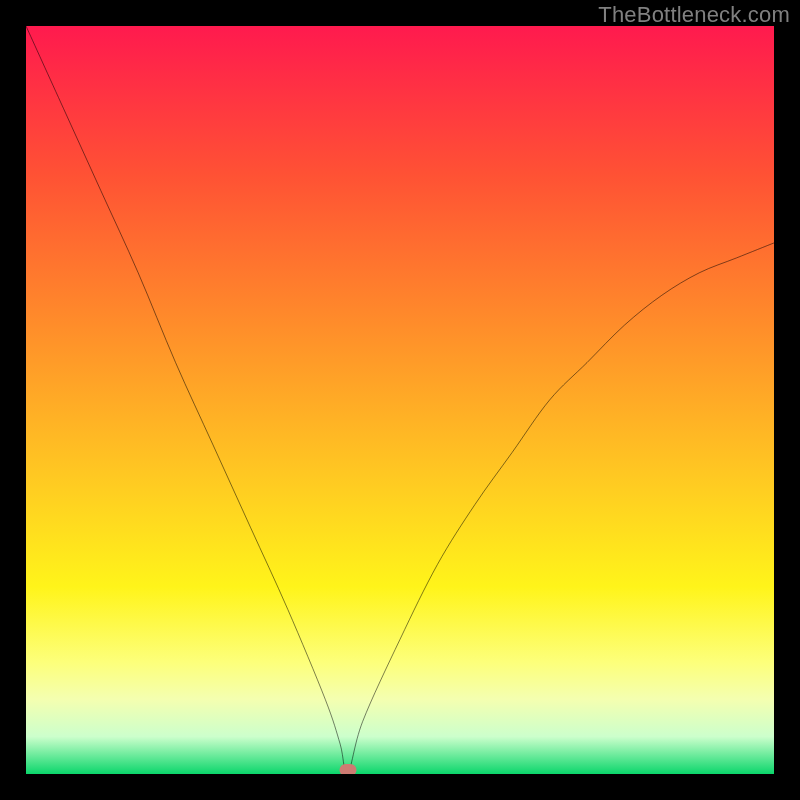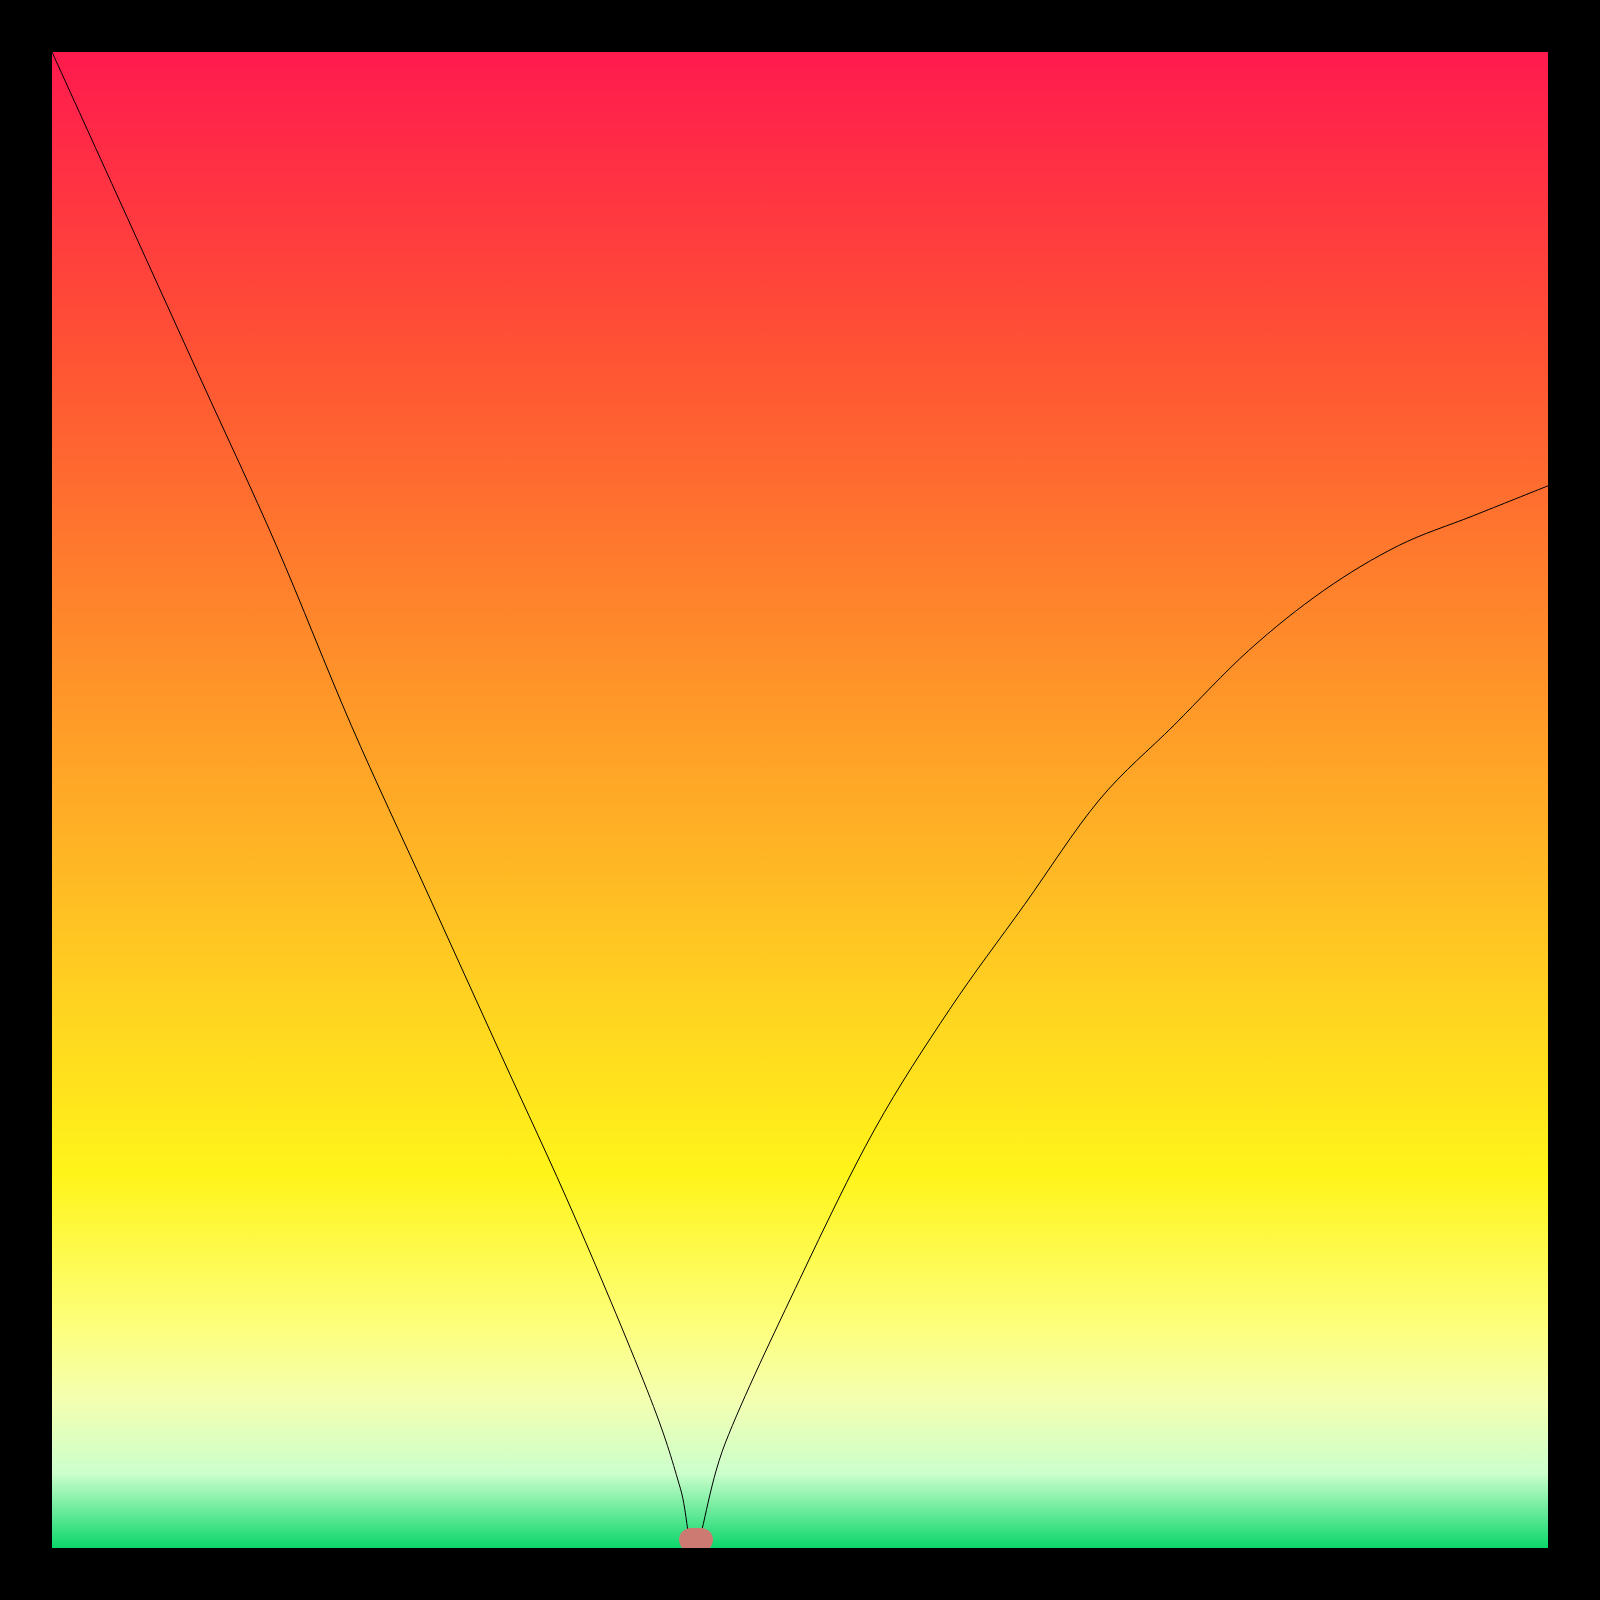--- a/index.html
+++ b/index.html
@@ -60,20 +60,21 @@
     height: 12px;
     border-radius: 999px;
     background: #cd7b72; 
     transform: translate(-50%, -50%);
   }
 </style>
 </head>
 <body>
 
 <div class="outer">
+  <div class="watermark">TheBottleneck.com</div>
 
   <div class="plot-area">
     <div class="gradient-bg"></div>
 
     <svg class="curve" viewBox="0 0 100 100" preserveAspectRatio="none">
       <path id="curve-path" fill="none" stroke="#000" stroke-width="0.5" vector-effect="non-scaling-stroke" d="M 0 0 C 0.8333333333333334 1.8333333333333333, 3.333333333333333 7.333333333333334, 5 11 C 6.666666666666667 14.666666666666666, 8.333333333333334 18.333333333333332, 10 22 C 11.666666666666666 25.666666666666668, 13.333333333333334 29.166666666666668, 15 33 C 16.666666666666668 36.83333333333333, 18.333333333333332 41.16666666666666, 20 44.99999999999999 C 21.666666666666668 48.83333333333333, 23.333333333333332 52.33333333333333, 25 56 C 26.666666666666668 59.66666666666667, 28.333333333333332 63.333333333333336, 30 67 C 31.666666666666668 70.66666666666667, 33.333333333333336 74.16666666666667, 35 78 C 36.666666666666664 81.83333333333333, 38.833333333333336 87, 40 90 C 41.166666666666664 93, 41.5 94.33333333333333, 42 96 C 42.5 97.66666666666667, 42.5 100.5, 43 100 C 43.5 99.5, 43.833333333333336 96, 45 93 C 46.166666666666664 90, 48.33333333333333 85.5, 50 82 C 51.66666666666667 78.5, 53.33333333333334 75, 55.00000000000001 72 C 56.66666666666667 69, 58.333333333333336 66.5, 60 64 C 61.666666666666664 61.5, 63.333333333333336 59.333333333333336, 65 57 C 66.66666666666667 54.666666666666664, 68.33333333333333 52, 70 50 C 71.66666666666667 48, 73.33333333333333 46.66666666666666, 75 44.99999999999999 C 76.66666666666667 43.33333333333333, 78.33333333333333 41.5, 80 40 C 81.66666666666667 38.5, 83.33333333333333 37.166666666666664, 85 36 C 86.66666666666667 34.833333333333336, 88.33333333333333 33.833333333333336, 90 33 C 91.66666666666667 32.166666666666664, 93.33333333333333 31.666666666666668, 95 31 C 96.66666666666667 30.333333333333332, 99.16666666666667 29.333333333333332, 100 29"></path>
     </svg>
 
     <div id="marker" class="marker" style="left: 321.64px; top: 744.26px;"></div>
   </div>

